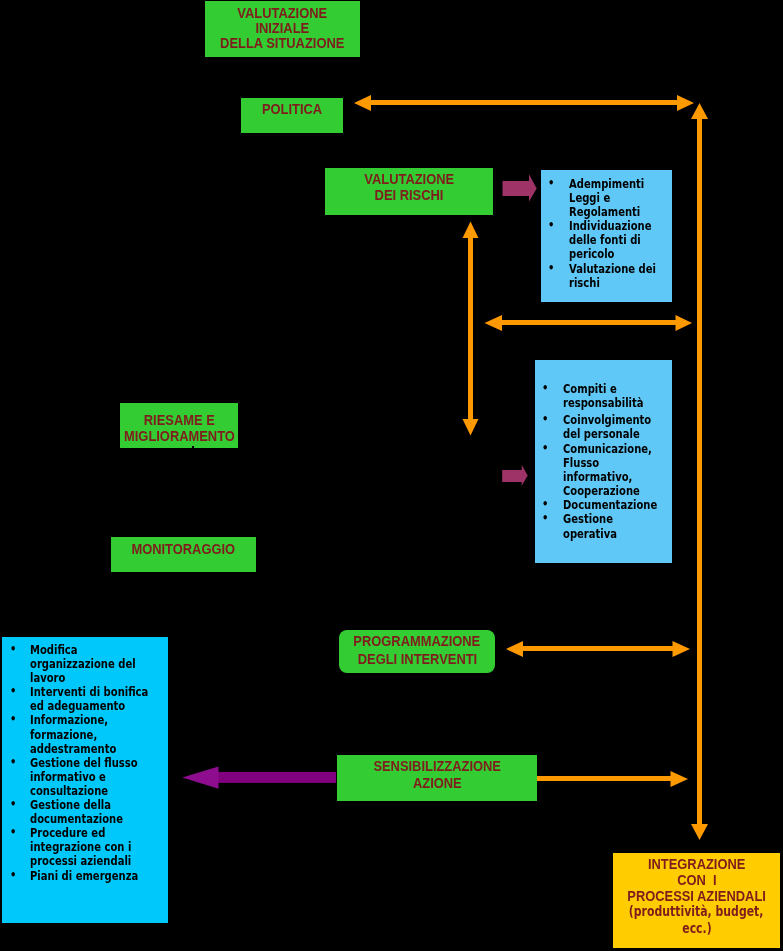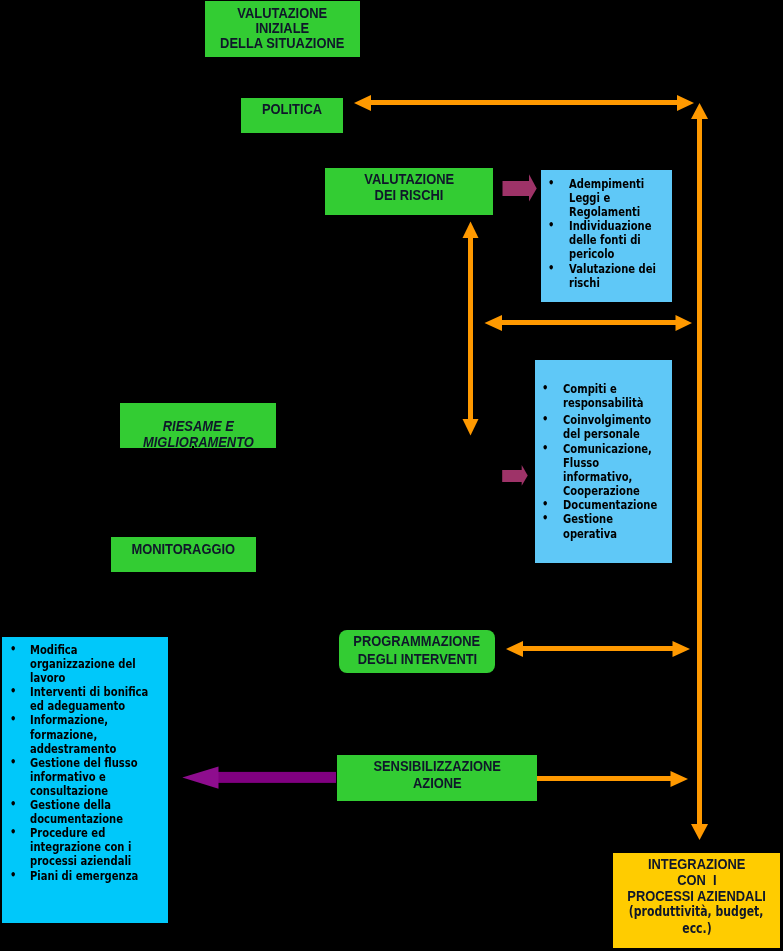--- a/index.html
+++ b/index.html
@@ -5,21 +5,21 @@
   html,body{margin:0;padding:0;background:#000;}
   #page{position:relative;width:783px;height:951px;background:#000;overflow:hidden;}
   .box{position:absolute;box-sizing:border-box;}
   .green{background:#33cc33;}
   .blue{background:#5fc8f7;}
   .cyan{background:#00c8fa;}
   .yellow{background:#ffcc00;}
 
   
   .ctr{display:flex;flex-direction:column;align-items:center;justify-content:flex-start;
-       text-align:center;font-weight:bold;color:#0f172a;
+       text-align:center;font-weight:bold;color:#7f1d1d;
        font-family:"Liberation Sans",sans-serif;font-size:15px;line-height:15px;}
   .ctr span{display:block;white-space:nowrap;transform:scaleX(0.86);transform-origin:center center;}
   .ctr span.wide{font-family:"DejaVu Sans",sans-serif;font-size:13.3px;line-height:17px;transform:scaleX(0.82);}
 
   
   ul.bul{list-style:none;margin:0;padding:0;font-weight:bold;color:#000;
          font-family:"DejaVu Sans",sans-serif;font-size:13px;}
   ul.bul li{position:relative;margin:0;padding:0;}
   ul.bul li .bt{position:absolute;left:-3px;top:-1px;transform:scaleX(0.77);transform-origin:left center;}
   ul.bul li .tx{display:block;white-space:nowrap;transform:scaleX(0.77);transform-origin:left center;}
@@ -84,21 +84,21 @@
 
   <div class="box green ctr" style="left:241px;top:98px;width:102px;height:35px;padding-top:3px;">
     <span>POLITICA</span>
   </div>
 
   <div class="box green ctr" style="left:325px;top:168px;width:168px;height:47px;padding-top:3px;line-height:16px;">
     <span>VALUTAZIONE</span>
     <span>DEI RISCHI</span>
   </div>
 
-  <div class="box green ctr" style="left:120px;top:403px;width:156px;height:45px;padding-top:15px;line-height:15.5px;font-style:italic;">
+  <div class="box green ctr" style="left:120px;top:403px;width:118px;height:45px;padding-top:9px;line-height:15.5px;">
     <span>RIESAME E</span>
     <span>MIGLIORAMENTO</span>
   </div>
   <div style="position:absolute;left:192px;top:446px;width:1.5px;height:3px;background:#000;"></div>
 
   <div class="box green ctr" style="left:111px;top:537px;width:145px;height:35px;padding-top:4px;">
     <span>MONITORAGGIO</span>
   </div>
 
 

